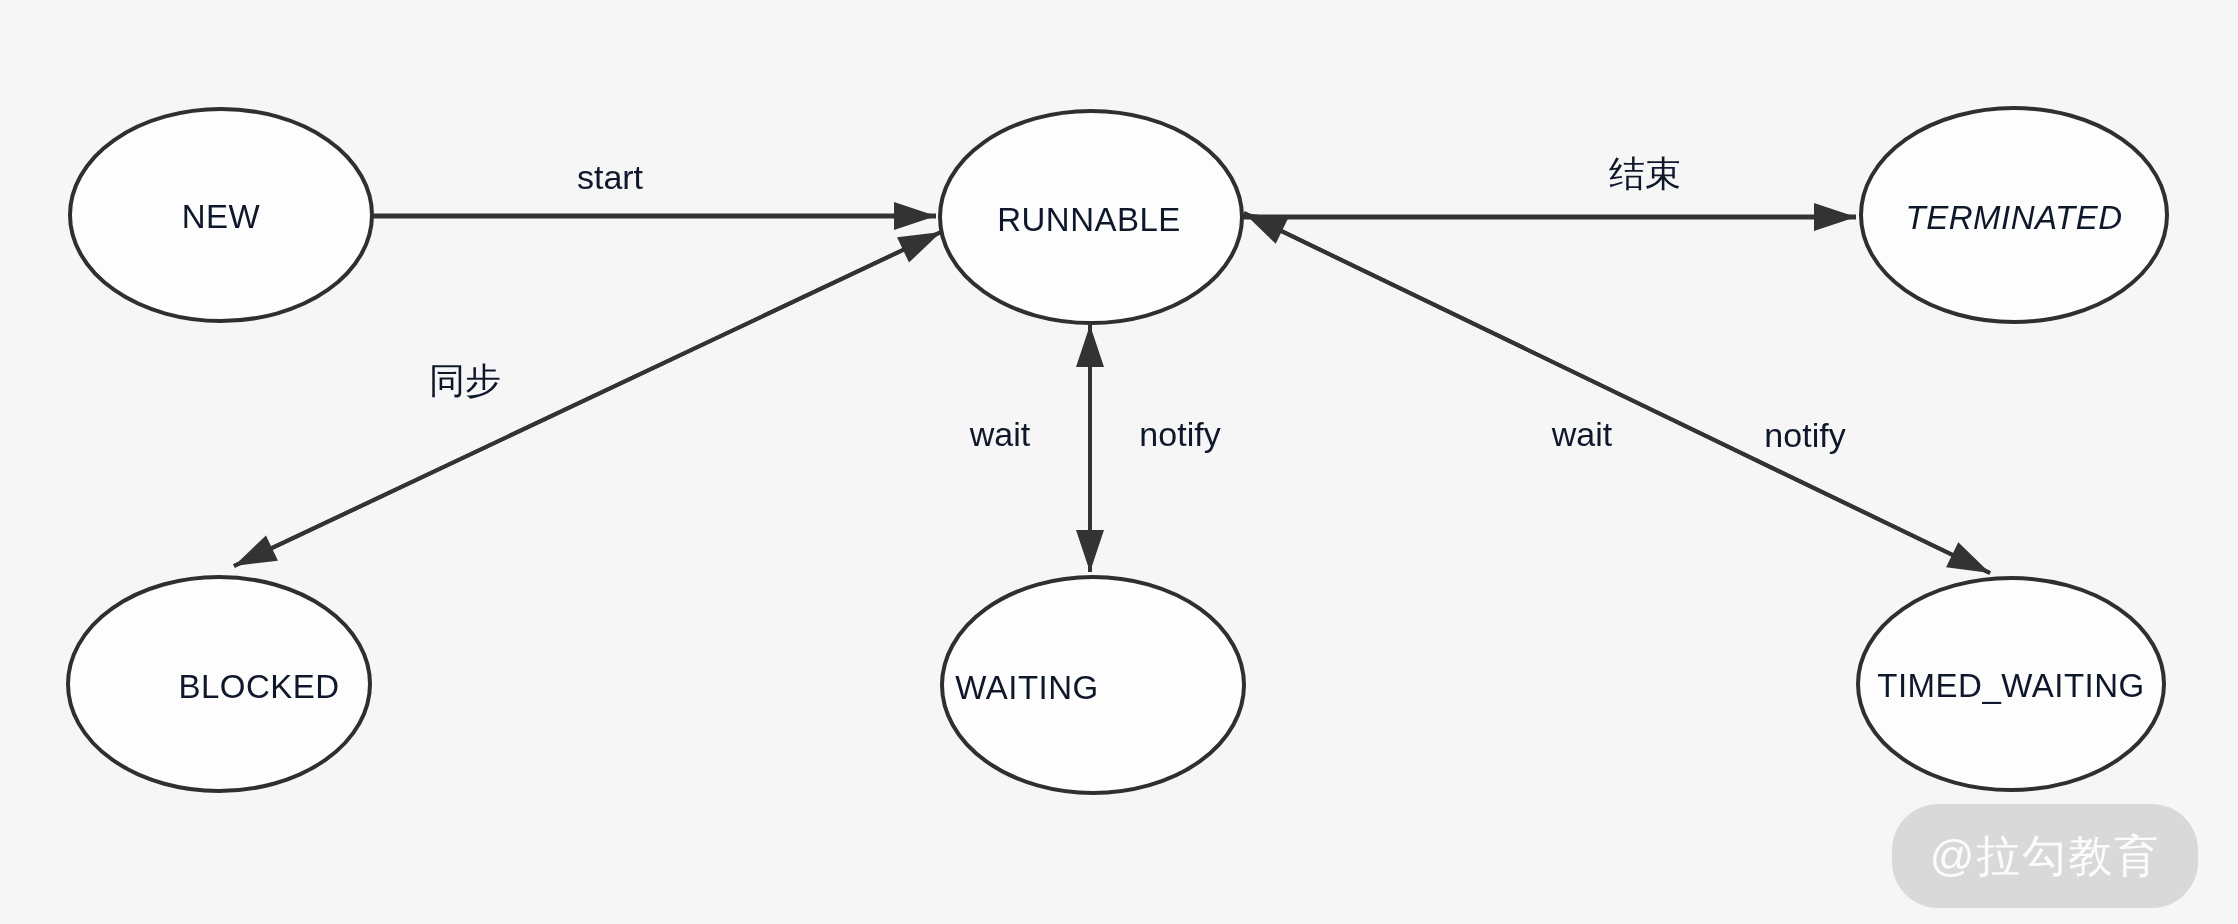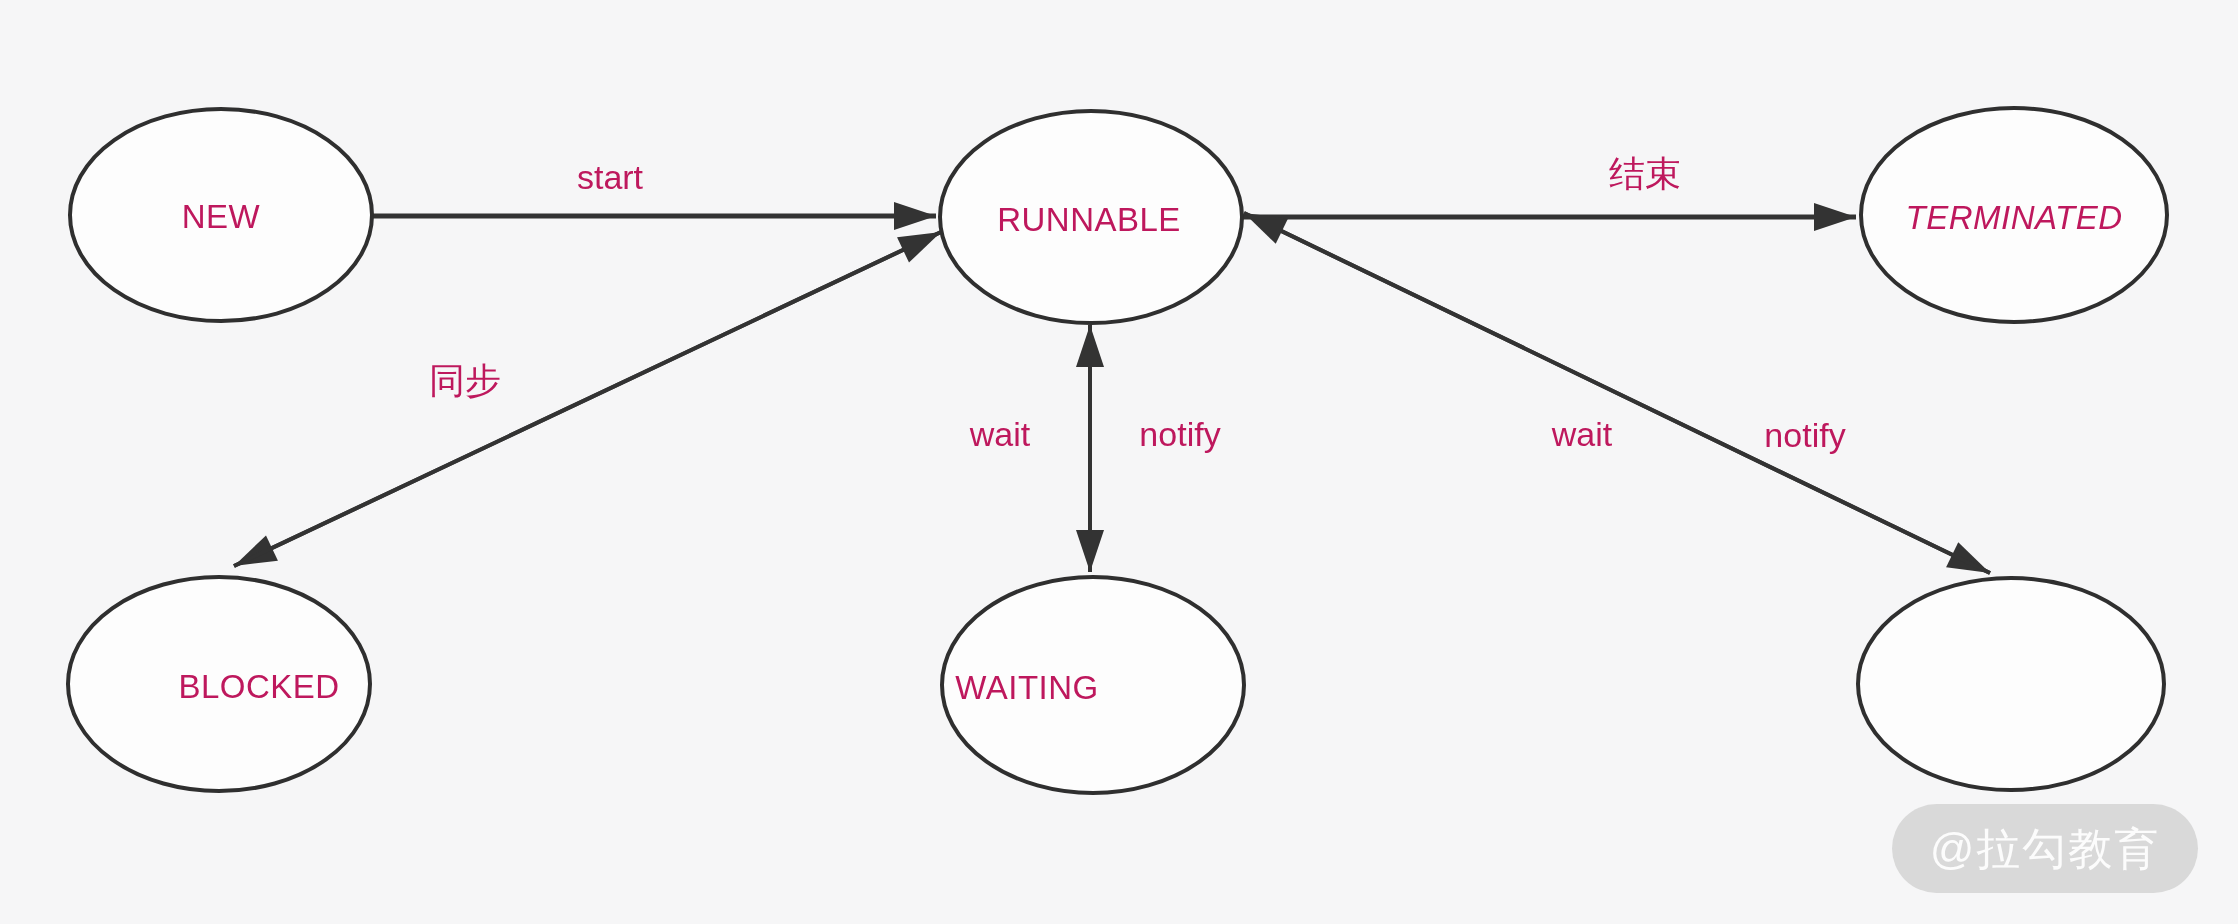--- a/index.html
+++ b/index.html
@@ -12,30 +12,30 @@
   .stage {
     position: relative;
     width: 2238px; height: 924px;
     background: #f6f6f7;
   }
   .stage svg { position: absolute; left: 0; top: 0; }
   .label {
     position: absolute;
     transform: translate(-50%, -50%);
     white-space: nowrap;
-    color: #be185d;
+    color: #0f172a;
     line-height: 1;
   }
   .node-label   { font-size: 33px; font-weight: 300; letter-spacing: 0.5px; }
   .edge-label   { font-size: 34px; font-weight: 300; }
   .edge-label-cjk { font-size: 36px; font-weight: 300; }
   .watermark {
     position: absolute;
     left: 1892px; top: 804px;
-    width: 306px; height: 89px;
+    width: 306px; height: 104px;
     background: #d9d9d9;
     border-radius: 46px;
     display: flex; align-items: center; justify-content: center;
   }
   .watermark-text {
     font-size: 44px;
     color: rgba(255,255,255,0.92);
     letter-spacing: 2px;
     line-height: 1;
   }
@@ -71,20 +71,21 @@
     <ellipse cx="219" cy="684" rx="151" ry="107" fill="#fdfdfd" stroke="#2f2f2f" stroke-width="4"></ellipse>
     <ellipse cx="1093" cy="685" rx="151" ry="108" fill="#fdfdfd" stroke="#2f2f2f" stroke-width="4"></ellipse>
     <ellipse cx="2011" cy="684" rx="153" ry="106" fill="#fdfdfd" stroke="#2f2f2f" stroke-width="4"></ellipse>
   </svg>
 
   <div class="label node-label" style="left:221px;  top:216px;">NEW</div>
   <div class="label node-label" style="left:1089px; top:219px;">RUNNABLE</div>
   <div class="label node-label" style="left:2014px; top:217px;font-style:italic;">TERMINATED</div>
   <div class="label node-label" style="left:219px;  top:686px;margin-left:40px;">BLOCKED</div>
   <div class="label node-label" style="left:1027px; top:687px;">WAITING</div>
+  <div class="label node-label" style="left:2011px; top:685px;">TIMED_WAITING</div>
 
   <div class="label edge-label" style="left:610px; top:177px;">start</div>
   <div class="label edge-label-cjk" style="left:465px; top:381px;">同步</div>
   <div class="label edge-label" style="left:1000px; top:434px;">wait</div>
   <div class="label edge-label" style="left:1180px; top:434px;">notify</div>
   <div class="label edge-label-cjk" style="left:1621px; top:174px;margin-left:24px;">结束</div>
   <div class="label edge-label" style="left:1582px; top:434px;">wait</div>
   <div class="label edge-label" style="left:1805px; top:435px;">notify</div>
 
   <div class="watermark">

